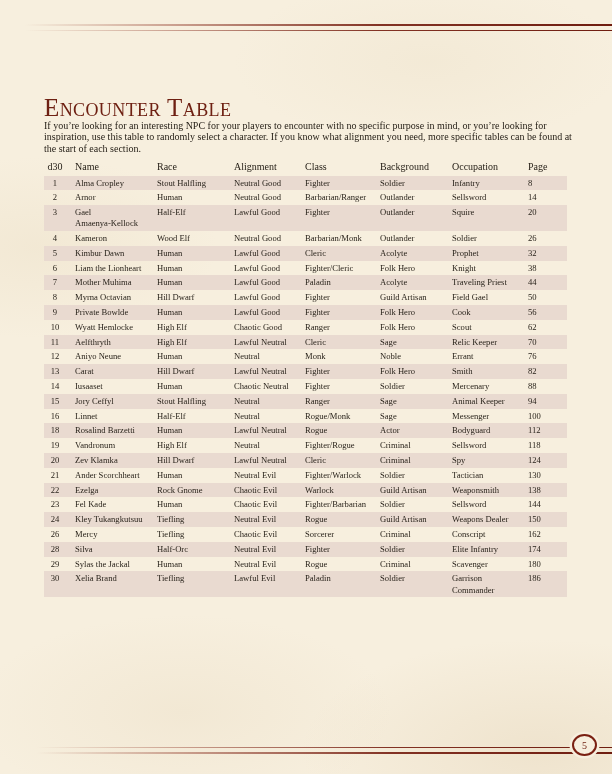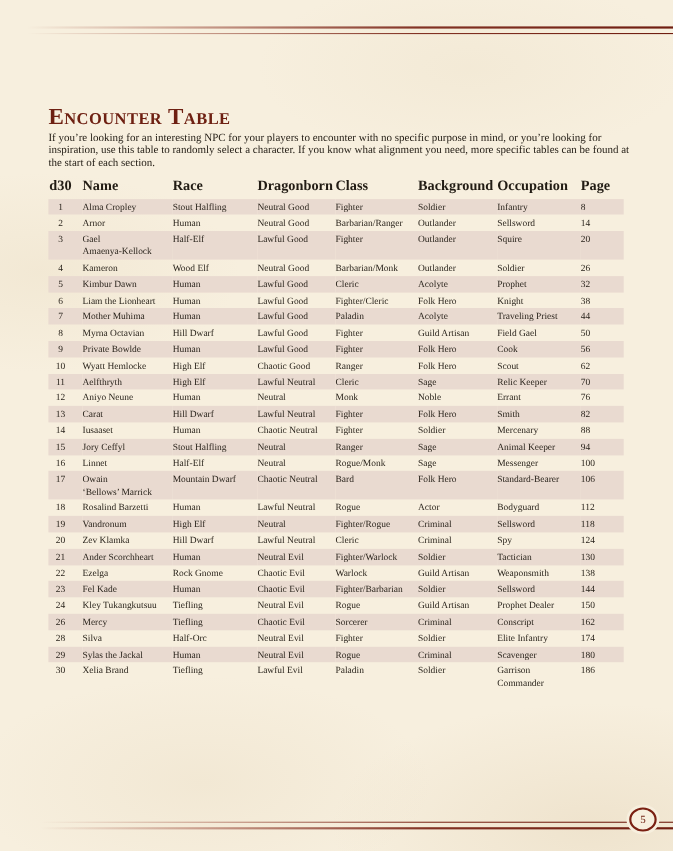--- a/index.html
+++ b/index.html
@@ -40,25 +40,25 @@
     border-radius: 50%;
     box-shadow: 0 0 0 2.5px #f7efde;
     display: flex; align-items: center; justify-content: center;
     font-size: 10px; color: #6e1f10;
     z-index: 5;
   }
   
   .title {
     position: absolute;
     left: 44px; top: 94px;
-    font-size: 21px;
+    font-size: 25px;
     font-variant: small-caps;
     letter-spacing: 0.4px;
     color: #6e2012;
-    font-weight: 700;
+    font-weight: 400;
   }
   .intro {
     position: absolute;
     left: 44px; top: 120px;
     width: 528px;
     font-size: 10px;
     line-height: 11.4px;
     color: #221c14;
   }
   
@@ -73,22 +73,22 @@
   table.enc col.c0 { width: 31px; }
   table.enc col.c1 { width: 82px; }
   table.enc col.c2 { width: 77px; }
   table.enc col.c3 { width: 71px; }
   table.enc col.c4 { width: 75px; }
   table.enc col.c5 { width: 72px; }
   table.enc col.c6 { width: 76px; }
   table.enc col.c7 { width: 39px; }
   table.enc th {
     text-align: left;
-    font-weight: bold;
-    font-size: 13px;
+    font-weight: normal;
+    font-size: 10px;
     padding: 0 4px 3.5px 0;
     vertical-align: bottom;
     color: #221c14;
   }
   table.enc th.c0 { text-align: center; padding-right: 9px; }
   table.enc td {
     vertical-align: top;
     padding: 2px 4px 1.6px 0;
     line-height: 11.2px;
     white-space: pre;
@@ -118,21 +118,21 @@
       <col class="c4">
         <col class="c5">
         <col class="c6">
         <col class="c7">
     </colgroup>
     <thead>
         <tr>
           <th class="c0">d30</th>
           <th class="c1">Name</th>
           <th class="c2">Race</th>
-          <th class="c3">Dragonborn</th>
+          <th class="c3">Alignment</th>
           <th class="c4">Class</th>
           <th class="c5">Background</th>
           <th class="c6">Occupation</th>
           <th class="c7">Page</th>
         </tr>
       </thead>
     <tbody>
         <tr>
           <td class="c0">1</td>
           <td class="c1">Alma Cropley</td>
@@ -288,31 +288,20 @@
           <td class="c0">16</td>
           <td class="c1">Linnet</td>
           <td class="c2">Half-Elf</td>
           <td class="c3">Neutral</td>
           <td class="c4">Rogue/Monk</td>
           <td class="c5">Sage</td>
           <td class="c6">Messenger</td>
           <td class="c7">100</td>
         </tr>
         <tr>
-          <td class="c0">17</td>
-          <td class="c1">Owain
-‘Bellows’ Marrick</td>
-          <td class="c2">Mountain Dwarf</td>
-          <td class="c3">Chaotic Neutral</td>
-          <td class="c4">Bard</td>
-          <td class="c5">Folk Hero</td>
-          <td class="c6">Standard-Bearer</td>
-          <td class="c7">106</td>
-        </tr>
-        <tr>
           <td class="c0">18</td>
           <td class="c1">Rosalind Barzetti</td>
           <td class="c2">Human</td>
           <td class="c3">Lawful Neutral</td>
           <td class="c4">Rogue</td>
           <td class="c5">Actor</td>
           <td class="c6">Bodyguard</td>
           <td class="c7">112</td>
         </tr>
         <tr>
@@ -365,21 +354,21 @@
           <td class="c6">Sellsword</td>
           <td class="c7">144</td>
         </tr>
         <tr>
           <td class="c0">24</td>
           <td class="c1">Kley Tukangkutsuu</td>
           <td class="c2">Tiefling</td>
           <td class="c3">Neutral Evil</td>
           <td class="c4">Rogue</td>
           <td class="c5">Guild Artisan</td>
-          <td class="c6">Prophet Dealer</td>
+          <td class="c6">Weapons Dealer</td>
           <td class="c7">150</td>
         </tr>
         <tr>
           <td class="c0">26</td>
           <td class="c1">Mercy</td>
           <td class="c2">Tiefling</td>
           <td class="c3">Chaotic Evil</td>
           <td class="c4">Sorcerer</td>
           <td class="c5">Criminal</td>
           <td class="c6">Conscript</td>

